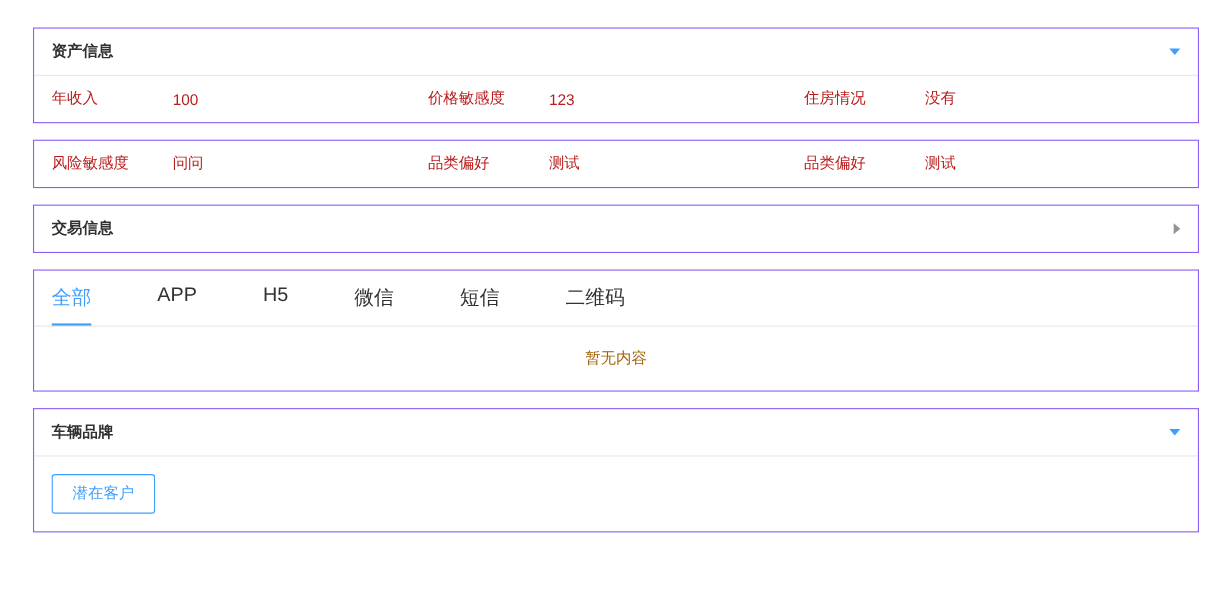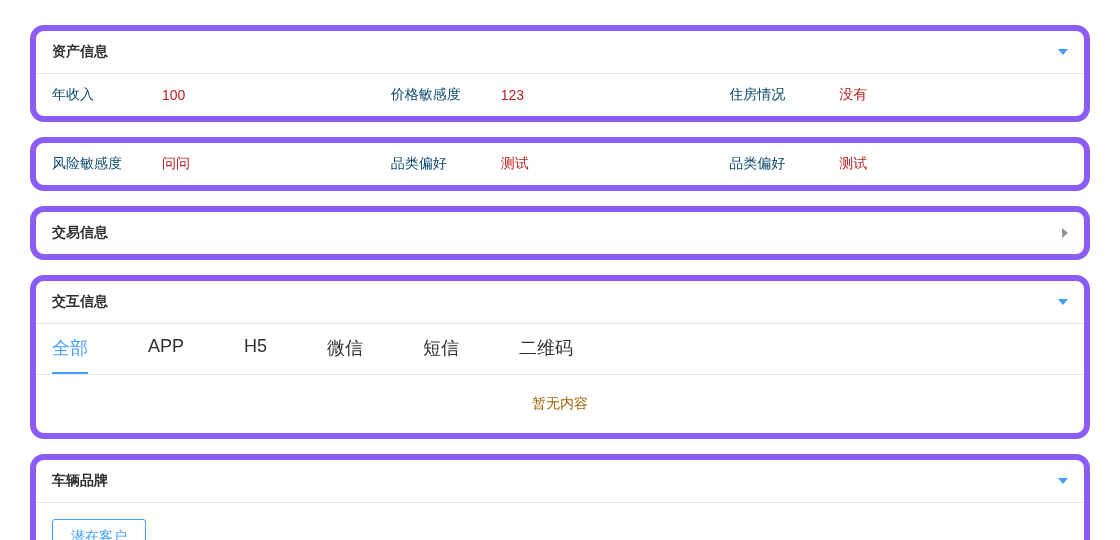--- a/index.html
+++ b/index.html
@@ -5,22 +5,22 @@
     * { margin: 0; padding: 0; box-sizing: border-box; }
     body {
       background: #fff;
       font-family: -apple-system, BlinkMacSystemFont, "Segoe UI", "Microsoft YaHei", sans-serif;
       font-size: 14px;
       color: #333;
       padding: 10px 30px 30px 30px;
       width: 1120px;
     }
     .panel {
-      border: 6px solid #8b5cf6;
-      border-radius: 14px;
+      border: 1px solid #8b5cf6;
+      border-radius: 0;
       margin-top: 15px;
       background: #fff;
     }
     .panel-header {
       display: flex;
       justify-content: space-between;
       align-items: center;
       padding: 12px 16px;
       cursor: pointer;
       border-bottom: 1px solid #e4e7ed;
@@ -50,21 +50,21 @@
       display: flex;
       padding: 12px 16px;
     }
     .data-row .cell {
       flex: 1;
       display: flex;
       align-items: center;
     }
     .cell-label {
       width: 110px;
-      color: #0c4a6e;
+      color: #b91c1c;
       font-size: 14px;
     }
     .cell-value {
       color: #b91c1c;
       font-size: 14px;
     }
     .tabs {
       display: flex;
       padding: 0 16px;
       border-bottom: 1px solid #e4e7ed;
@@ -143,24 +143,20 @@
 </div>
 
 <div class="panel">
   <div class="panel-header no-border">
     <span class="panel-title">交易信息</span>
     <span class="caret caret-right"></span>
   </div>
 </div>
 
 <div class="panel">
-  <div class="panel-header">
-    <span class="panel-title">交互信息</span>
-    <span class="caret caret-down"></span>
-  </div>
   <div class="tabs">
     <div class="tab active">全部</div>
     <div class="tab">APP</div>
     <div class="tab">H5</div>
     <div class="tab">微信</div>
     <div class="tab">短信</div>
     <div class="tab">二维码</div>
   </div>
   <div class="empty">暂无内容</div>
 </div>

